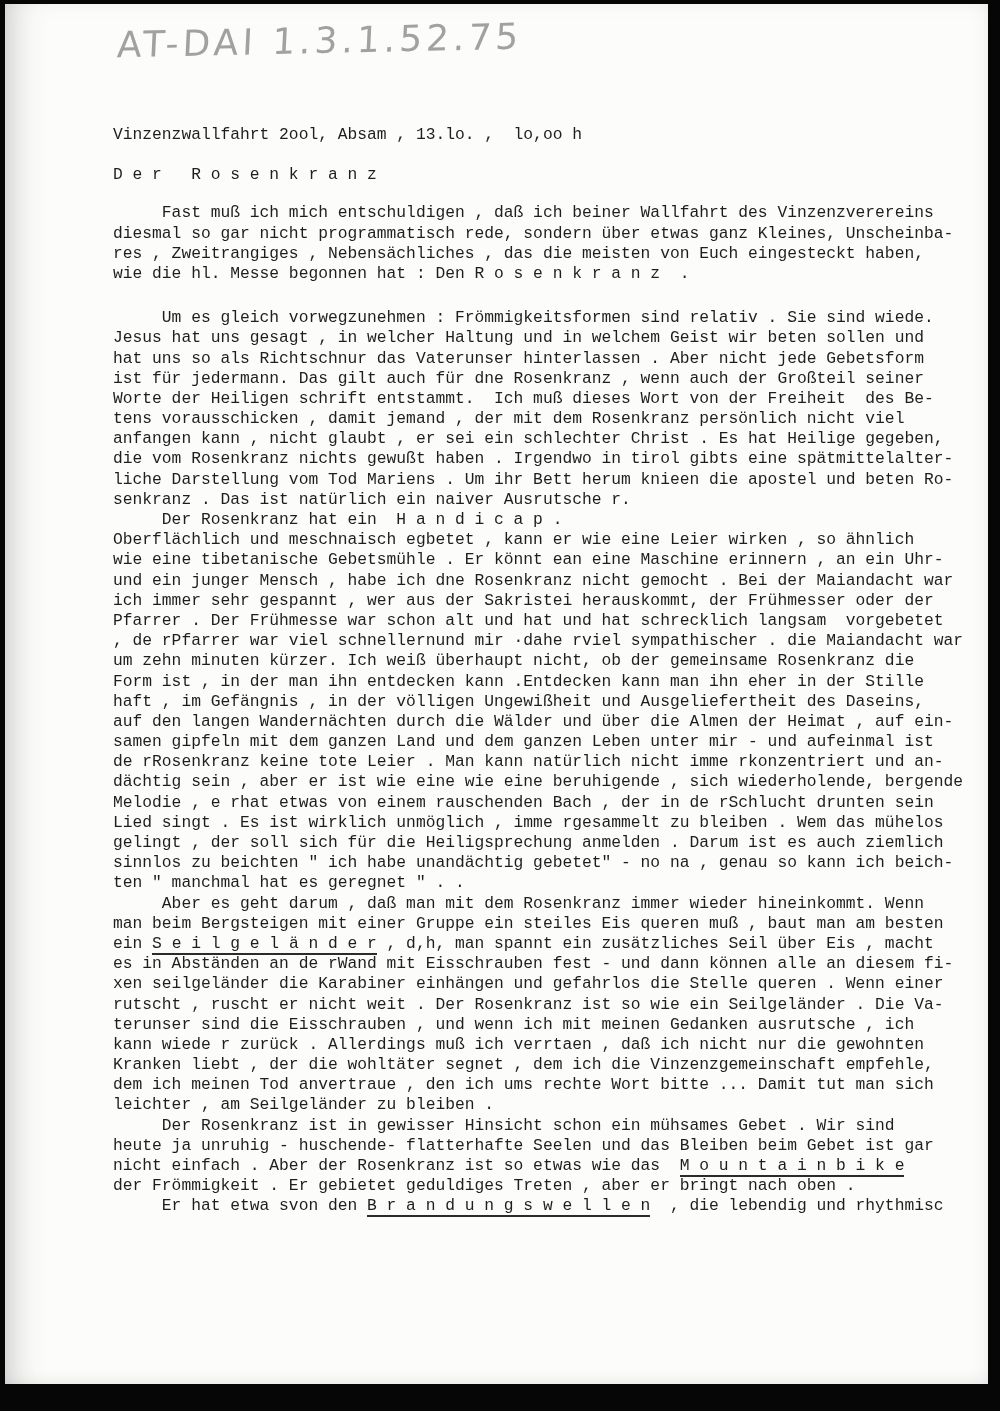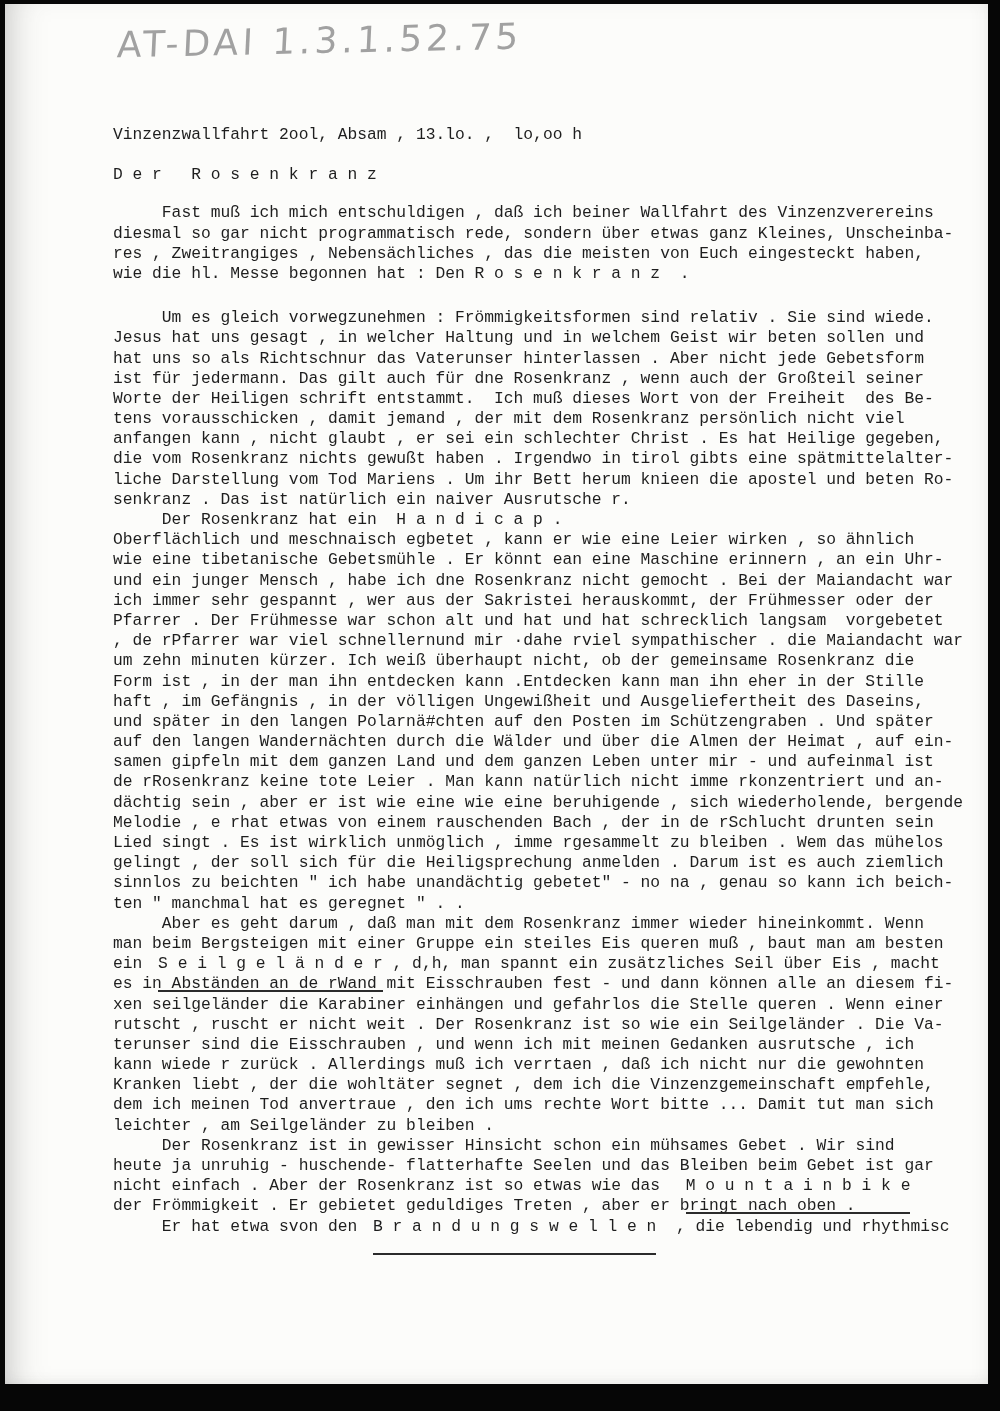--- a/index.html
+++ b/index.html
@@ -59,22 +59,21 @@
   .doc-title {
     margin-top: 20px;
   }
   .paragraph { margin-top: 0; }
   .paragraph.spacing-normal { margin-top: 18px; }
   .paragraph.spacing-wide   { margin-top: 24px; }
   .paragraph.spacing-medium { }
   .paragraph.spacing-none   { margin-top: 0; }
   .hand-underline {
     border-bottom: 2px solid #2b2b2b;
-    padding-bottom: 17px;
-    margin-left: 6px;
+    padding-bottom: 0;
   }
 </style>
 </head>
 <body>
 
 <div class="scan-frame">
   <div class="page">
 
     <div class="handwritten-ref">AT-DAI 1.3.1.52.75</div>
 
@@ -104,21 +103,20 @@
             <div class="line"><span>     Der Rosenkranz hat ein  H a n d i c a p .</span></div>
             <div class="line"><span>Oberflächlich und meschnaisch egbetet , kann er wie eine Leier wirken , so ähnlich</span></div>
             <div class="line"><span>wie eine tibetanische Gebetsmühle . Er könnt ean eine Maschine erinnern , an ein Uhr-</span></div>
             <div class="line"><span>und ein junger Mensch , habe ich dne Rosenkranz nicht gemocht . Bei der Maiandacht war</span></div>
             <div class="line"><span>ich immer sehr gespannt , wer aus der Sakristei herauskommt, der Frühmesser oder der</span></div>
             <div class="line"><span>Pfarrer . Der Frühmesse war schon alt und hat und hat schrecklich langsam  vorgebetet</span></div>
             <div class="line"><span>, de rPfarrer war viel schnellernund mir ·dahe rviel sympathischer . die Maiandacht war</span></div>
             <div class="line"><span>um zehn minuten kürzer. Ich weiß überhaupt nicht, ob der gemeinsame Rosenkranz die</span></div>
             <div class="line"><span>Form ist , in der man ihn entdecken kann .Entdecken kann man ihn eher in der Stille</span></div>
             <div class="line"><span>haft , im Gefängnis , in der völligen Ungewißheit und Ausgeliefertheit des Daseins,</span></div>
-            <div class="line"><span>und später in den langen Polarnä#chten auf den Posten im Schützengraben . Und später</span></div>
             <div class="line"><span>auf den langen Wandernächten durch die Wälder und über die Almen der Heimat , auf ein-</span></div>
             <div class="line"><span>samen gipfeln mit dem ganzen Land und dem ganzen Leben unter mir - und aufeinmal ist</span></div>
             <div class="line"><span>de rRosenkranz keine tote Leier . Man kann natürlich nicht imme rkonzentriert und an-</span></div>
             <div class="line"><span>dächtig sein , aber er ist wie eine wie eine beruhigende , sich wiederholende, bergende</span></div>
             <div class="line"><span>Melodie , e rhat etwas von einem rauschenden Bach , der in de rSchlucht drunten sein</span></div>
             <div class="line"><span>Lied singt . Es ist wirklich unmöglich , imme rgesammelt zu bleiben . Wem das mühelos</span></div>
             <div class="line"><span>gelingt , der soll sich für die Heiligsprechung anmelden . Darum ist es auch ziemlich</span></div>
             <div class="line"><span>sinnlos zu beichten " ich habe unandächtig gebetet" - no na , genau so kann ich beich-</span></div>
             <div class="line"><span>ten " manchmal hat es geregnet " . .</span></div>
           </div>

